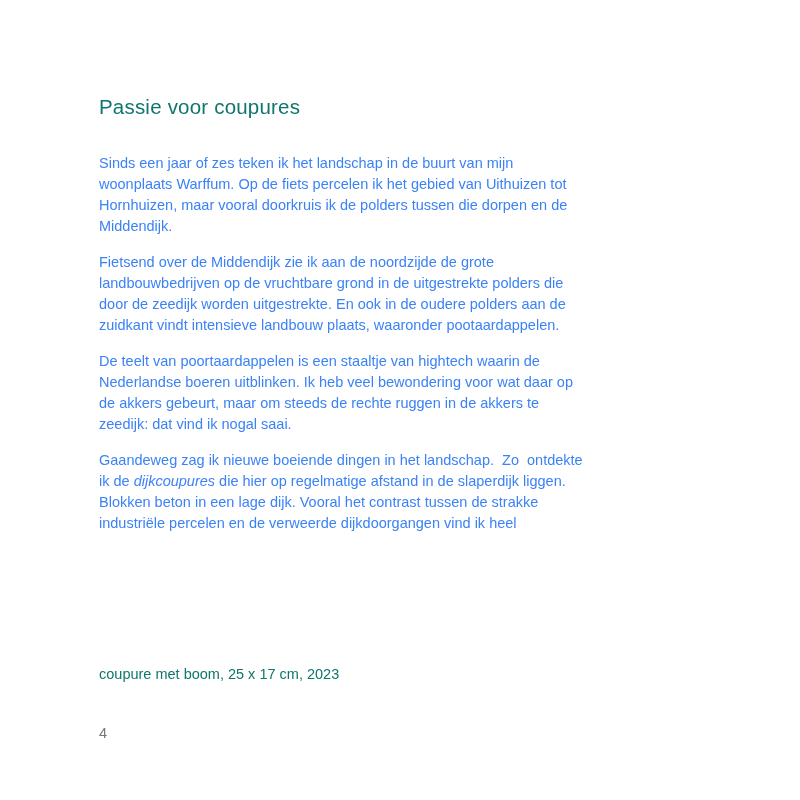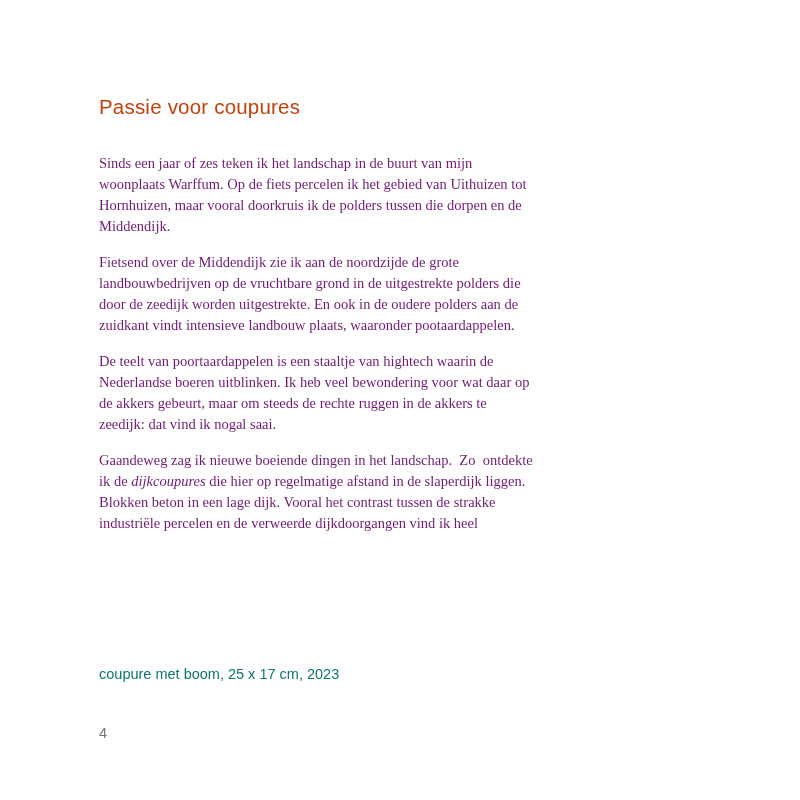--- a/index.html
+++ b/index.html
@@ -16,30 +16,29 @@
     font-family: "Liberation Sans", sans-serif;
   }
   .page-title {
     position: absolute;
     left: 99px;
     top: 95px;
     margin: 0;
     font-size: 20.5px;
     font-weight: 400;
     letter-spacing: 0.2px;
-    color: #c2410c;
+    color: #0f766e;
     white-space: pre;
   }
   .body-text {
     position: absolute;
     left: 99px;
     top: 153px;
-    color: #701a75;
+    color: #3b82f6;
     font-size: 14.5px;
-    font-family: Liberation Serif, serif;
   }
   .para {
     margin: 0 0 15px 0;
   }
   .line {
     line-height: 21px;
     white-space: pre;
   }
   .line em {
     font-style: italic;

